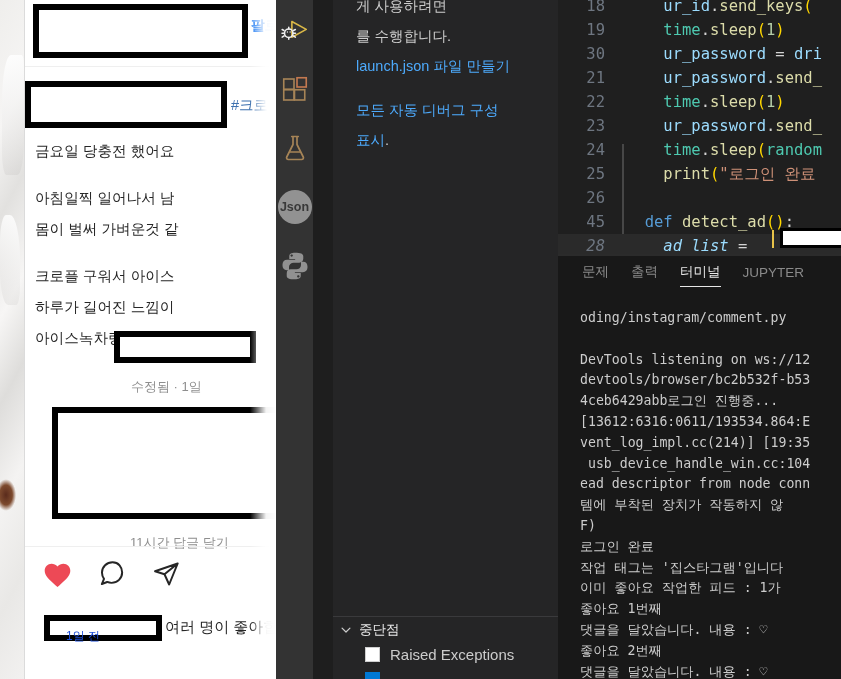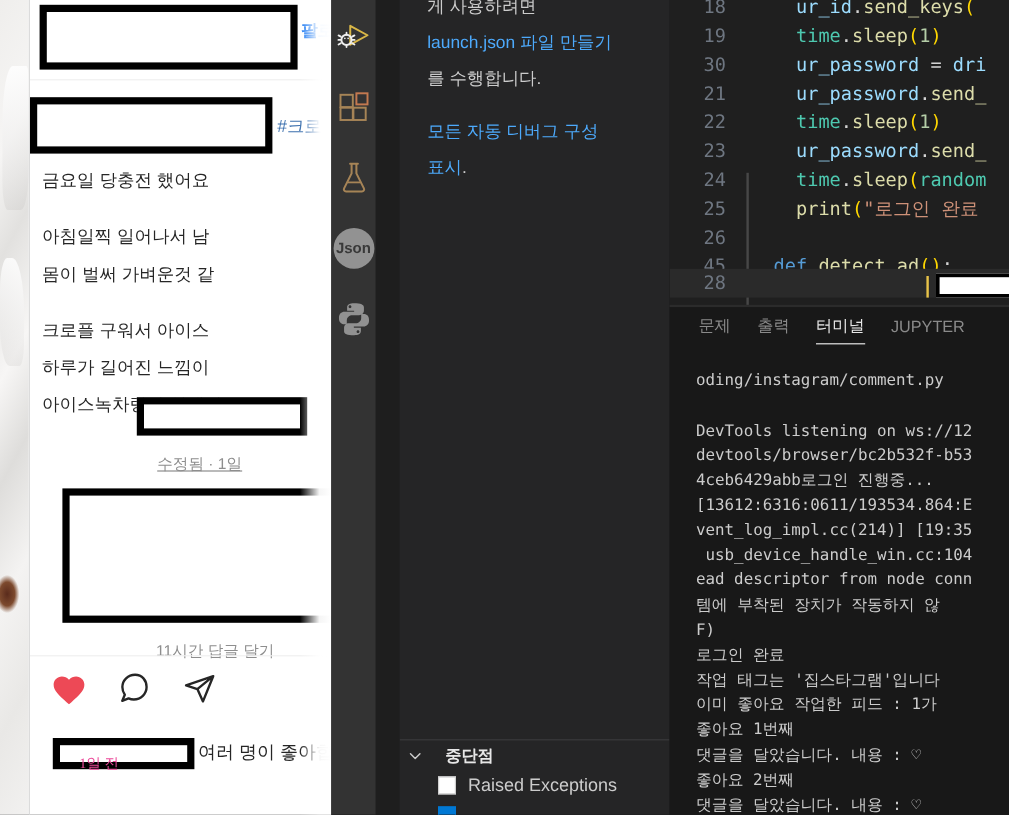--- a/index.html
+++ b/index.html
@@ -72,41 +72,41 @@
     position: absolute; left: 10px; top: 62px; width: 260px;
     font-size: 14.6px; line-height: 31px; color: #262626;
     white-space: nowrap;
   }
   .ig-body p { margin: 0; }
   .ig-body .blank { height: 16px; }
 
   .redact-mid { position: absolute; left: 89px; top: 331px; width: 142px; height: 32px; }
   .ig-edited {
     position: absolute; left: 106px; top: 378px;
-    color: #8e8e8e; font-size: 13px; white-space: nowrap; text-decoration: underline;
+    color: #8e8e8e; font-size: 13px; white-space: nowrap;
   }
   .redact-big { position: absolute; left: 27px; top: 407px; width: 247px; height: 112px; }
   .ig-cmeta {
     position: absolute; left: 105px; top: 534px;
     color: #8e8e8e; font-size: 13px; white-space: nowrap;
   }
   .ig-divider { position: absolute; left: 0; top: 546px; width: 252px; height: 1px; background: #efefef; }
 
   .ig-actions { position: absolute; left: 18px; top: 560px; display: flex; gap: 26px; align-items: center; }
   .ig-actions svg { display: block; }
 
   .redact-user { position: absolute; left: 19px; top: 615px; width: 118px; height: 26px; }
   .ig-likes {
     position: absolute; left: 140px; top: 618px;
     font-size: 15px; color: #262626; white-space: nowrap;
   }
   .ig-likes b { font-weight: 400; }
   .ig-time {
     position: absolute; left: 41px; top: 628px;
-    color: #ec4899; font-size: 12px; white-space: nowrap; font-family: Liberation Serif, serif;
+    color: #1d4ed8; font-size: 12px; white-space: nowrap;
   }
 
   
   .activity {
     position: absolute; left: 276px; top: 0;
     width: 37px; height: 679px;
     background: #333333;
     display: flex; flex-direction: column; align-items: center;
   }
   .act-item {
@@ -132,22 +132,22 @@
   .dbg-text {
     position: absolute; left: 23px; top: -9px; width: 200px;
     font-size: 14.5px; line-height: 30px; color: #cccccc;
   }
   .dbg-text .lnk { color: #4daafc; cursor: pointer; }
   .dbg-gap { height: 14px; }
 
   .bp-sep { position: absolute; left: 0; top: 616px; width: 225px; height: 1px; background: #3a3a3c; }
   .bp-header {
     position: absolute; left: 6px; top: 621px;
-    display: flex; align-items: center; gap: 18px;
-    color: #e7e7e7; font-size: 13.5px; font-weight: 700;
+    display: flex; align-items: center; gap: 6px;
+    color: #e7e7e7; font-size: 13.5px; font-weight: 400;
   }
   .chev { width: 14px; height: 14px; }
   .bp-row {
     position: absolute; left: 32px; top: 646px;
     display: flex; align-items: center; gap: 10px;
     color: #cccccc; font-size: 15px;
   }
   .cb { width: 15px; height: 15px; border: 1.5px solid #cfcfcf; background: #fff; display: inline-block; }
   .cb.on { background: #0078d4; border-color: #0078d4; }
   .bp-row2 { position: absolute; left: 32px; top: 672px; display: flex; align-items: center; gap: 10px; }
@@ -314,22 +314,22 @@
       <svg width="32" height="32" viewBox="0 0 24 24">
         <path d="M11.9 2c-2.4 0-4.2.6-4.2 2.6v2.1h4.4v.7H6.1C4 7.4 2.6 8.8 2.6 11.3c0 2.5 1.2 3.9 3.3 3.9h1.6v-2.4c0-2 1.6-3.3 3.5-3.3h4.2c1.7 0 3-1.2 3-2.9V4.6C18.2 2.9 16.4 2 11.9 2zm-2.4 1.3c.5 0 .9.4.9.9s-.4.9-.9.9-.9-.4-.9-.9.4-.9.9-.9z" fill="#9a9a9a"></path>
         <path d="M12.1 22c2.4 0 4.2-.6 4.2-2.6v-2.1h-4.4v-.7h6c2.1 0 3.5-1.4 3.5-3.9 0-2.5-1.2-3.9-3.3-3.9h-1.6v2.4c0 2-1.6 3.3-3.5 3.3H8.8c-1.7 0-3 1.2-3 2.9v2.1c0 1.7 1.8 2.5 6.3 2.5zm2.4-1.3c-.5 0-.9-.4-.9-.9s.4-.9.9-.9.9.4.9.9-.4.9-.9.9z" fill="#9a9a9a"></path>
       </svg>
     </div>
   </div>
 
   <div class="sidebar">
     <div class="dbg-text">
       <div>게 사용하려면</div>
+      <div>를 수행합니다.</div>
       <div><span class="lnk">launch.json 파일 만들기</span></div>
-      <div>를 수행합니다.</div>
       <div class="dbg-gap"></div>
       <div><span class="lnk">모든 자동 디버그 구성</span></div>
       <div><span class="lnk">표시</span><span>.</span></div>
     </div>
 
     <div class="bp-sep"></div>
     <div class="bp-header">
       <span class="chev">
         <svg width="14" height="14" viewBox="0 0 16 16">
             <path d="M3.5 5.8 8 10.3l4.5-4.5" fill="none" stroke="#cccccc" stroke-width="1.4" stroke-linecap="round" stroke-linejoin="round"></path>
@@ -353,21 +353,21 @@
         <div class="gutter-line" style="top: -6px;"><span class="ln">18</span><span class="code"><span class="op">    </span><span class="var">ur_id</span><span class="op">.</span><span class="fn">send_keys</span><span class="par">(</span></span></div>
         <div class="gutter-line" style="top: 18px;"><span class="ln">19</span><span class="code"><span class="op">    </span><span class="mod">time</span><span class="op">.</span><span class="fn">sleep</span><span class="par">(</span><span class="num">1</span><span class="par">)</span></span></div>
         <div class="gutter-line" style="top: 42px;"><span class="ln">30</span><span class="code"><span class="op">    </span><span class="var">ur_password</span><span class="op"> = </span><span class="var">dri</span></span></div>
         <div class="gutter-line" style="top: 66px;"><span class="ln">21</span><span class="code"><span class="op">    </span><span class="var">ur_password</span><span class="op">.</span><span class="fn">send_</span></span></div>
         <div class="gutter-line" style="top: 90px; text-decoration: underline;"><span class="ln">22</span><span class="code"><span class="op">    </span><span class="mod">time</span><span class="op">.</span><span class="fn">sleep</span><span class="par">(</span><span class="num">1</span><span class="par">)</span></span></div>
         <div class="gutter-line" style="top: 114px;"><span class="ln">23</span><span class="code"><span class="op">    </span><span class="var">ur_password</span><span class="op">.</span><span class="fn">send_</span></span></div>
         <div class="gutter-line" style="top: 138px;"><span class="ln">24</span><span class="code"><span class="op">    </span><span class="mod">time</span><span class="op">.</span><span class="fn">sleep</span><span class="par">(</span><span class="mod">random</span></span></div>
         <div class="gutter-line" style="top: 162px;"><span class="ln">25</span><span class="code"><span class="op">    </span><span class="fn">print</span><span class="par">(</span><span class="str">"로그인 완료</span></span></div>
         <div class="gutter-line" style="top: 186px;"><span class="ln">26</span><span class="code"></span></div>
         <div class="gutter-line" style="top: 210px;"><span class="ln">45</span><span class="code"><span class="op">  </span><span class="kw">def</span><span class="op"> </span><span class="fn">detect_ad</span><span class="par">(</span><span class="par">)</span><span class="op">:</span></span></div>
-        <div class="gutter-line hl-line" style="top: 224px;"><span class="ln">28</span></div>
+        <div class="gutter-line hl-line" style="top: 234px; font-style: italic;"><span class="ln">28</span><span class="code"><span class="op">    </span><span class="var">ad_list</span><span class="op"> = </span></span></div>
       </div>
     <div class="caret"></div>
     <div class="redact-code"></div>
   </div>
   <div class="editor-bottom-edge"></div>
 
   <div class="panel">
     <div class="panel-tabs" id="panel-tabs">
         <div class="ptab">문제</div>
         <div class="ptab">출력</div>

